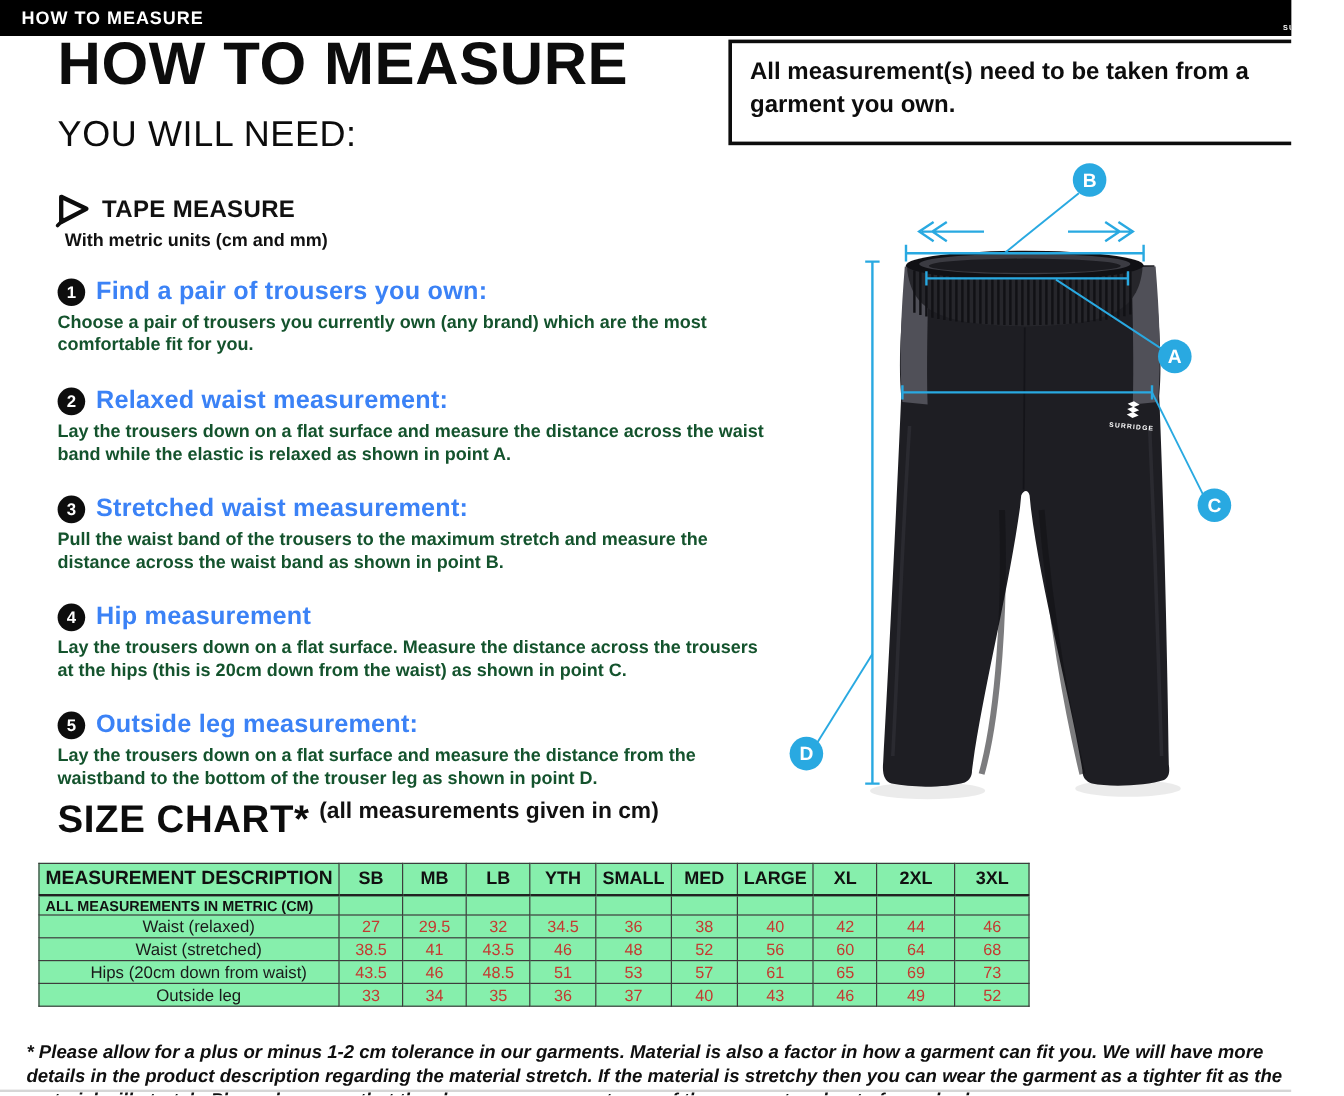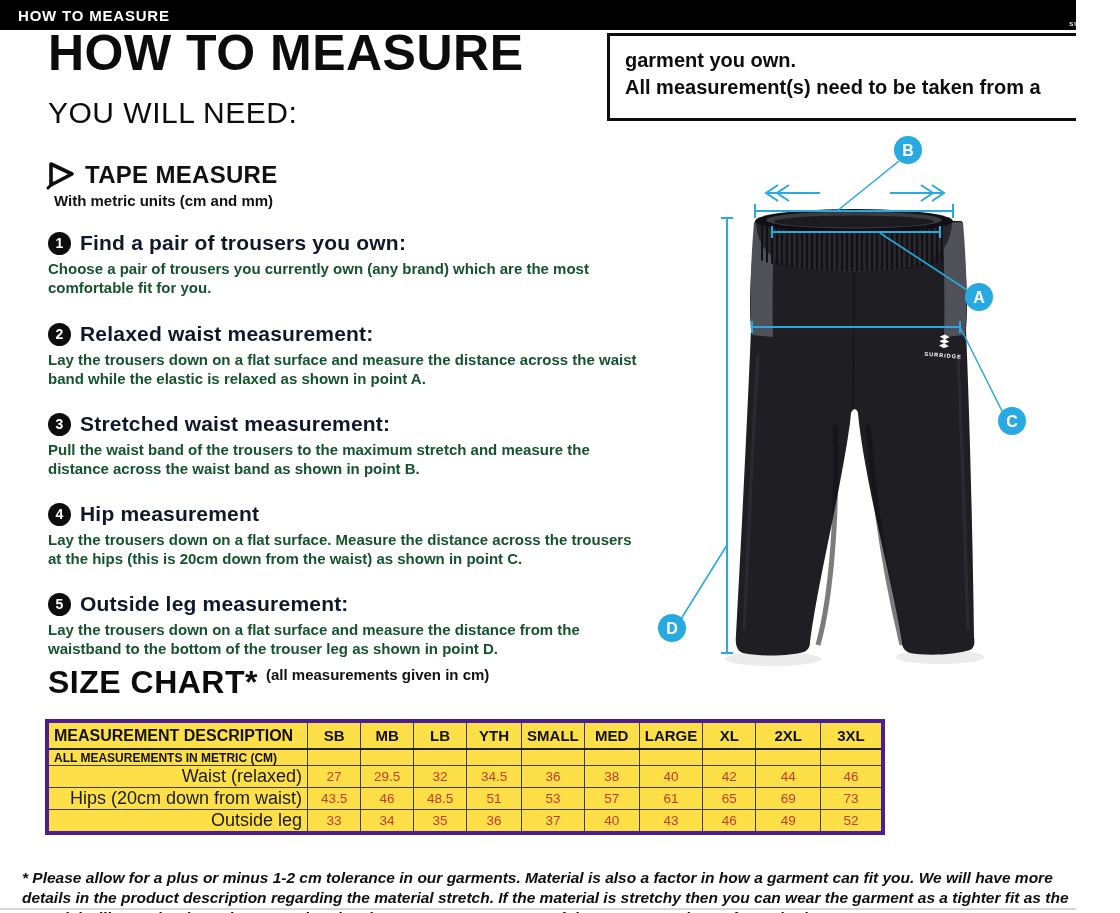--- a/index.html
+++ b/index.html
@@ -15,40 +15,40 @@
   
   .h1{position:absolute;left:48px;top:28px;font-size:50px;font-weight:800;letter-spacing:.5px;line-height:1;color:#0c0c0c;}
   .h2{position:absolute;left:48px;top:96px;font-size:30px;font-weight:400;letter-spacing:.5px;color:#0c0c0c;}
   
   .notice{position:absolute;left:607px;top:33px;width:449px;height:60px;border:3px solid #0d0d0d;
           padding:11px 15px;font-size:20px;line-height:27px;font-weight:800;color:#0d0d0d;}
   .notice span{display:block;}
   
   .tool{position:absolute;left:46px;top:160px;}
   .tool-row{display:flex;align-items:center;gap:9px;}
-  .tool-name{font-size:24px;font-weight:800;letter-spacing:.3px;}
+  .tool-name{font-size:20px;font-weight:800;letter-spacing:.3px;}
   .tool-detail{font-size:15px;font-weight:800;margin:2px 0 0 8px;}
   
   .step{position:absolute;left:48px;width:600px;}
   .step-head{display:flex;align-items:center;gap:9px;}
   .step-num{width:23px;height:23px;border-radius:50%;background:#0d0d0d;color:#fff;
             display:flex;align-items:center;justify-content:center;font-size:14px;font-weight:800;flex:0 0 23px;}
-  .step-title{font-size:21px;font-weight:800;letter-spacing:.2px;color:#0f172a;}
+  .step-title{font-size:21px;font-weight:800;letter-spacing:.2px;color:#3b82f6;}
   .step-body{margin-top:5px;width:592px;font-size:15px;line-height:18.5px;font-weight:700;color:#14532d;}
   
   .sc-head{position:absolute;left:48px;top:666px;display:flex;align-items:flex-start;}
   .sc-title{font-size:32px;font-weight:800;letter-spacing:.5px;color:#0c0c0c;line-height:1;}
-  .sc-note{font-size:15px;font-weight:800;margin:0 0 3px 8px;}
-  table.size-table{position:absolute;left:45px;top:719px;border-collapse:collapse;table-layout:fixed;
-                   border:4px solid #4c1d95;background:#fde047;}
+  .sc-note{font-size:19px;font-weight:800;margin:0 0 3px 8px;}
+  table.size-table{position:absolute;left:32px;top:719px;border-collapse:collapse;table-layout:fixed;
+                   border:1px solid #4c1d95;background:#86efac;}
   .size-table th,.size-table td{border:1px solid #3d3d3d;padding:0 5px;overflow:hidden;white-space:nowrap;}
   .size-table thead th{height:25px;font-size:15px;font-weight:800;text-align:center;border-bottom:2px solid #222;}
   .size-table thead th.desc{text-align:left;font-size:16px;}
   .size-table .note-row td{height:15px;font-size:12px;font-weight:800;text-align:left;}
-  .size-table td.lab{height:18px;font-size:18px;font-weight:400;text-align:right;color:#1a1a1a;padding-left:21px;}
+  .size-table td.lab{height:18px;font-size:14px;font-weight:400;text-align:center;color:#1a1a1a;padding-left:21px;}
   .size-table td.val{height:18px;font-size:13.5px;text-align:center;color:#c43a31;}
   
   .footnote{position:absolute;left:22px;top:852px;width:1082px;font-size:15.5px;line-height:1.32;
             font-weight:700;font-style:italic;color:#0f0f0f;}
   .bottom-rule{position:absolute;left:0;top:908px;width:1120px;height:2px;background:#d6d6d6;}
   
   .diagram{position:absolute;left:640px;top:125px;width:480px;height:570px;}
 </style>
 </head>
 <body>
@@ -64,22 +64,22 @@
         <path d="M7,10 L13,13 L7,16 L1,13 Z" fill="#fff"></path>
       </svg>
       <span class="brand">SURRIDGE</span>
     </div>
   </header>
 
   <div class="h1">HOW TO MEASURE</div>
   <div class="h2">YOU WILL NEED:</div>
 
   <div class="notice">
+    <span>All measurement(s) need to be taken from a</span>
     <span>garment you own.</span>
-    <span>All measurement(s) need to be taken from a</span>
   </div>
 
   <section class="tool">
     <div class="tool-row">
       <svg width="30" height="30" viewBox="0 0 30 30">
         <path d="M5,4 L26,14 L5,25 Z" fill="none" stroke="#0d0d0d" stroke-width="3.6" stroke-linejoin="round"></path>
         <path d="M2,28 L7,23" stroke="#0d0d0d" stroke-width="3" stroke-linecap="round"></path>
       </svg>
       <span class="tool-name">TAPE MEASURE</span>
     </div>
@@ -177,20 +177,33 @@
           <td class="val">32</td>
           <td class="val">34.5</td>
           <td class="val">36</td>
           <td class="val">38</td>
           <td class="val">40</td>
           <td class="val">42</td>
           <td class="val">44</td>
           <td class="val">46</td>
         </tr>
         <tr>
+          <td class="lab">Waist (stretched)</td>
+          <td class="val">38.5</td>
+          <td class="val">41</td>
+          <td class="val">43.5</td>
+          <td class="val">46</td>
+          <td class="val">48</td>
+          <td class="val">52</td>
+          <td class="val">56</td>
+          <td class="val">60</td>
+          <td class="val">64</td>
+          <td class="val">68</td>
+        </tr>
+        <tr>
           <td class="lab">Hips (20cm down from waist)</td>
           <td class="val">43.5</td>
           <td class="val">46</td>
           <td class="val">48.5</td>
           <td class="val">51</td>
           <td class="val">53</td>
           <td class="val">57</td>
           <td class="val">61</td>
           <td class="val">65</td>
           <td class="val">69</td>

